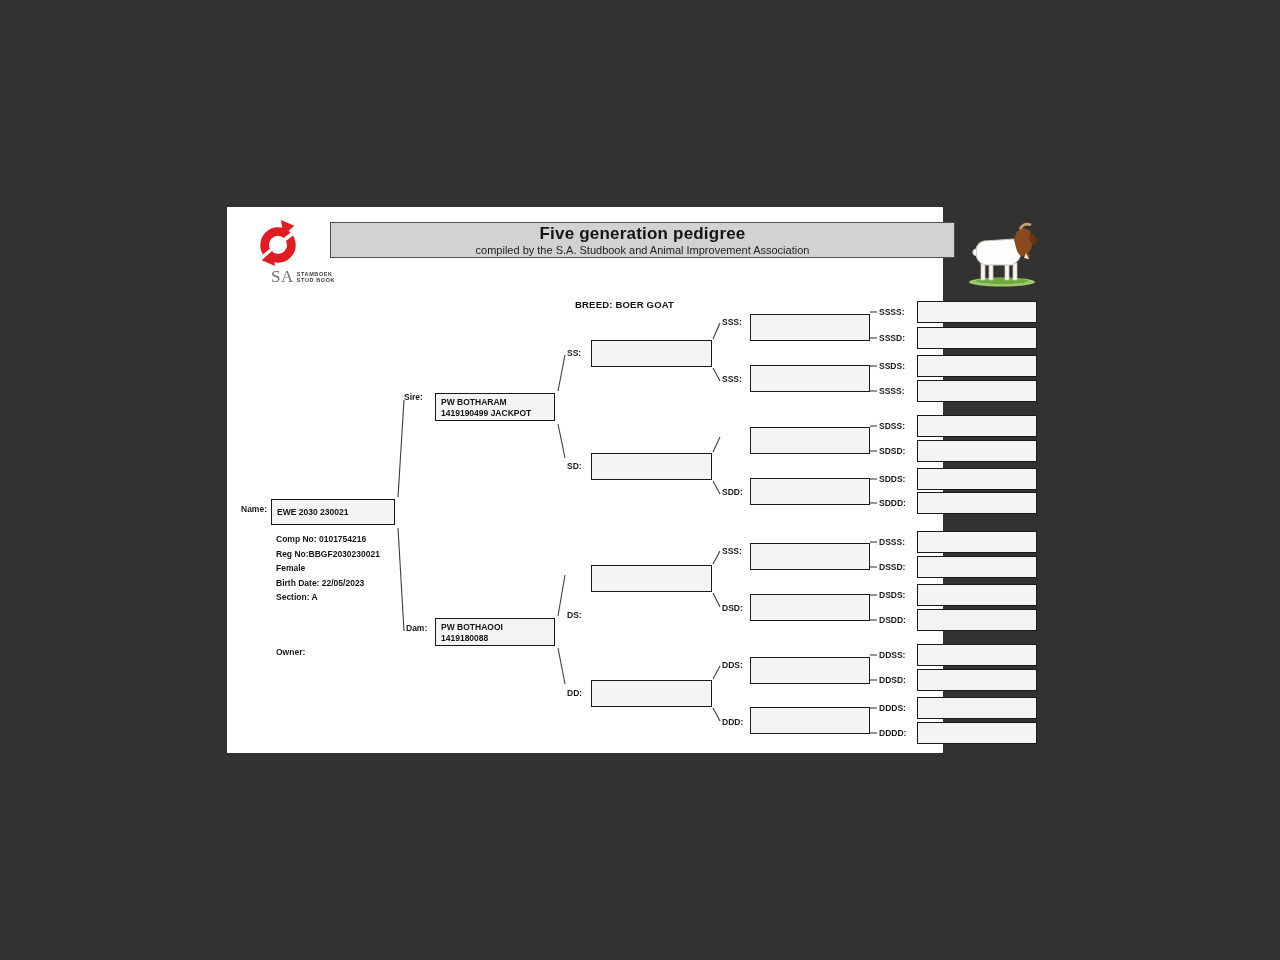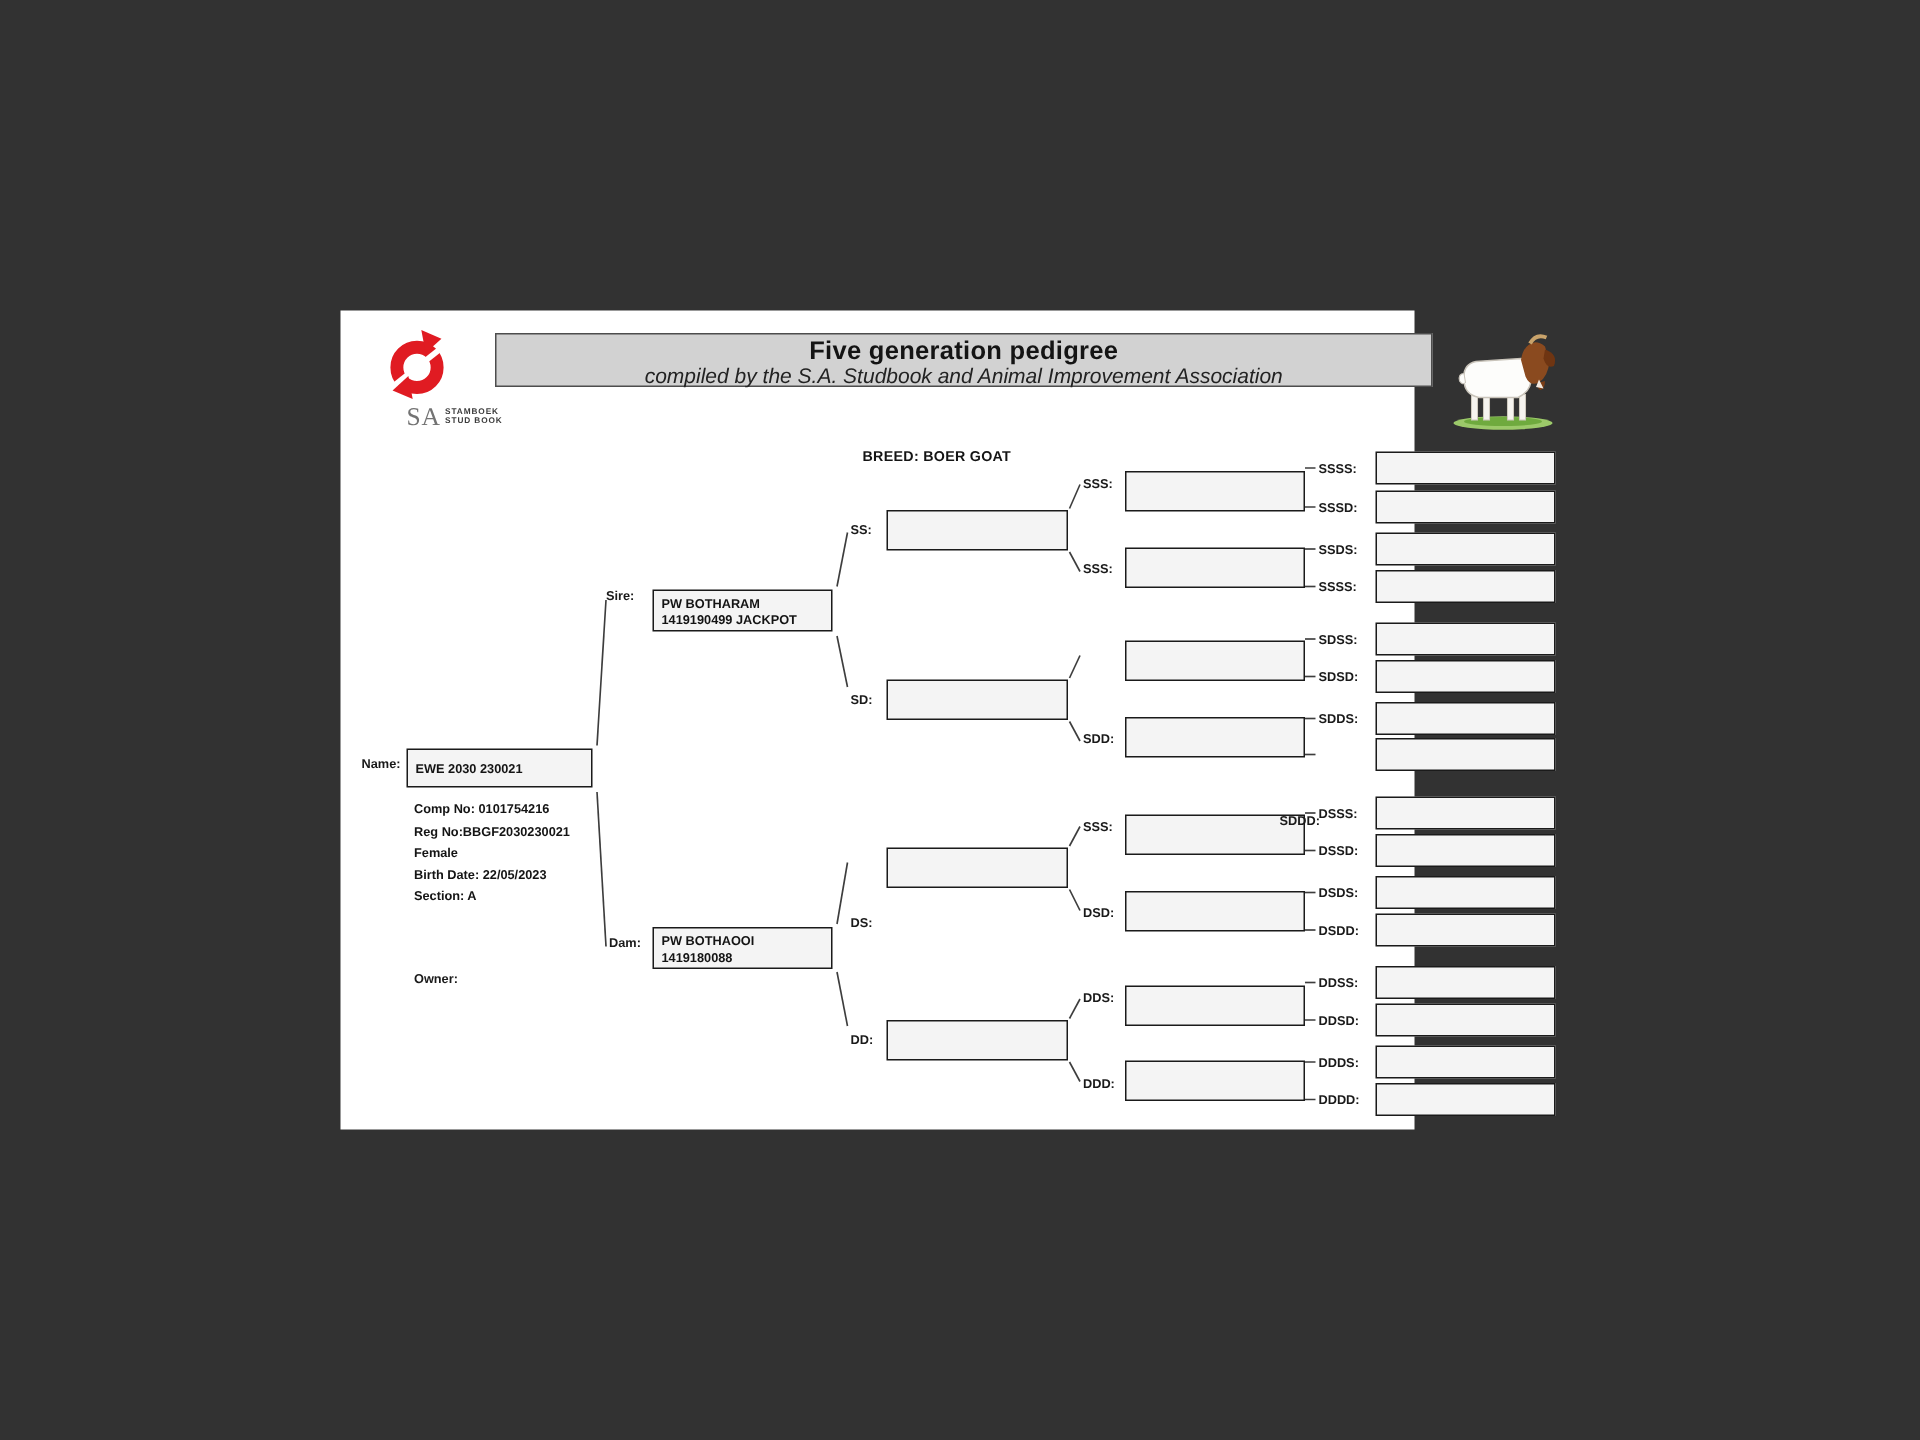--- a/index.html
+++ b/index.html
@@ -13,21 +13,21 @@
   .page {
     position:absolute; left:227px; top:207px; width:716px; height:546px;
     background:#ffffff; color:#141414;
   }
   .abs { position:absolute; }
   .titlebar {
     position:absolute; left:103px; top:15px; width:625px; height:36px;
     background:#d2d2d2; border:1px solid #4d4d4d; text-align:center;
   }
   .titlebar h1 { font-size:17px; font-weight:bold; line-height:22px; letter-spacing:0.2px; }
-  .titlebar .sub { font-size:14px; font-style:italic; line-height:10px; color:#222; }
+  .titlebar .sub { font-size:11px; line-height:10px; color:#222; }
   .breed { font-size:9.5px; font-weight:bold; letter-spacing:0.2px; }
   .lbl { position:absolute; font-size:8.5px; font-weight:bold; white-space:nowrap; color:#1a1a1a; }
   .box {
     position:absolute; background:#f4f4f4; border:1.2px solid #1a1a1a;
   }
   .box.major { border-width:1.5px; }
   .box.g5 { border-width:1px; }
   .box .txt1 { font-size:8.5px; font-weight:bold; padding:3px 0 0 5px; line-height:10.5px; white-space:nowrap; }
   .namebox .txt1 { padding-top:7px; }
   .details { position:absolute; font-size:8.5px; font-weight:bold; line-height:14.6px; white-space:nowrap; }
@@ -182,21 +182,21 @@
   <div class="lbl" style="left:652px; top:154px;">SSDS:</div>
   <div class="box g5" style="left:690px; top:148px; width:120px; height:22px;"></div>
   <div class="lbl" style="left:652px; top:179px;">SSSS:</div>
   <div class="box g5" style="left:690px; top:173px; width:120px; height:22px;"></div>
   <div class="lbl" style="left:652px; top:214px;">SDSS:</div>
   <div class="box g5" style="left:690px; top:208px; width:120px; height:22px;"></div>
   <div class="lbl" style="left:652px; top:239px;">SDSD:</div>
   <div class="box g5" style="left:690px; top:233px; width:120px; height:22px;"></div>
   <div class="lbl" style="left:652px; top:267px;">SDDS:</div>
   <div class="box g5" style="left:690px; top:261px; width:120px; height:22px;"></div>
-  <div class="lbl" style="left:626px; top:291px;margin-top:44px;">SDDD:</div>
+  <div class="lbl" style="left:652px; top:291px;">SDDD:</div>
   <div class="box g5" style="left:690px; top:285px; width:120px; height:22px;"></div>
   <div class="lbl" style="left:652px; top:330px;">DSSS:</div>
   <div class="box g5" style="left:690px; top:324px; width:120px; height:22px;"></div>
   <div class="lbl" style="left:652px; top:355px;">DSSD:</div>
   <div class="box g5" style="left:690px; top:349px; width:120px; height:22px;"></div>
   <div class="lbl" style="left:652px; top:383px;">DSDS:</div>
   <div class="box g5" style="left:690px; top:377px; width:120px; height:22px;"></div>
   <div class="lbl" style="left:652px; top:408px;">DSDD:</div>
   <div class="box g5" style="left:690px; top:402px; width:120px; height:22px;"></div>
   <div class="lbl" style="left:652px; top:443px;">DDSS:</div>

